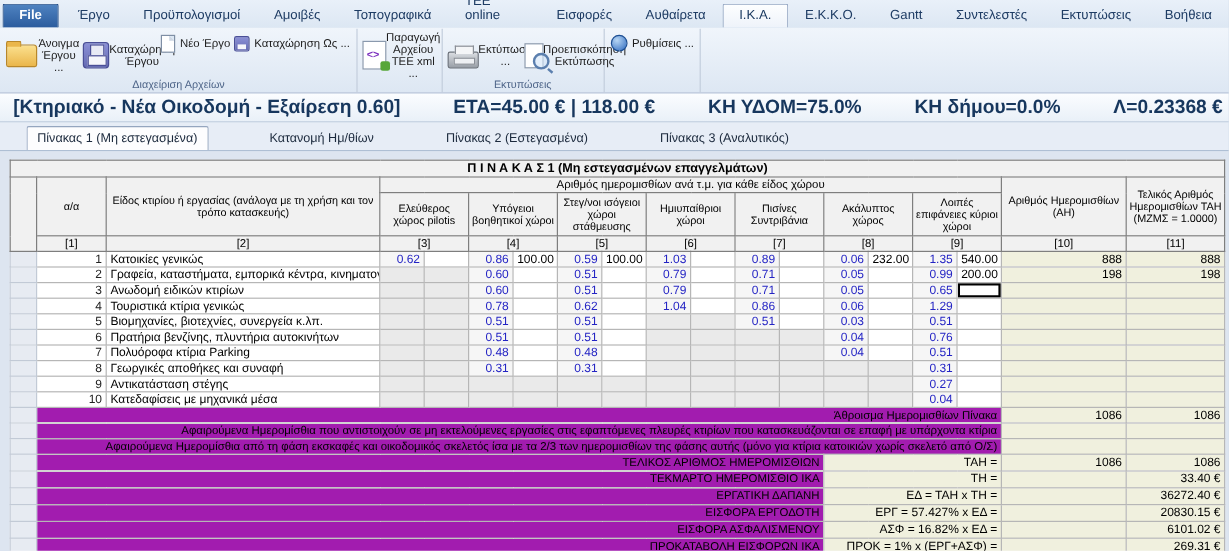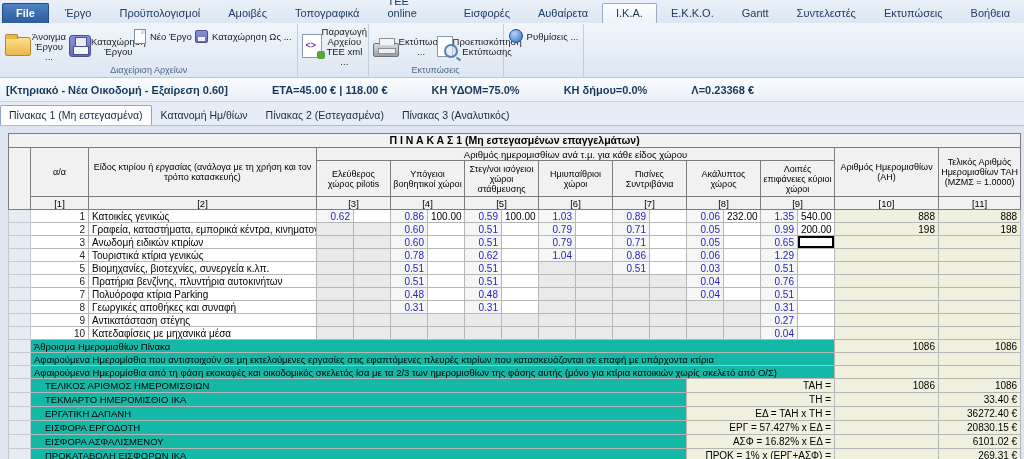--- a/index.html
+++ b/index.html
@@ -38,26 +38,26 @@
   .xml-file-icon::before { content:""; position:absolute; right:-4px; bottom:-2px; width:8px; height:8px; background:#57a639; border-radius:2px; }
   .printer-icon { width:26px; height:14px; background:linear-gradient(#d9dce1,#9aa0a8); border:1px solid #6b7078; border-radius:2px; margin-top:8px; }
   .printer-icon::before { content:""; position:absolute; top:-6px; left:5px; width:14px; height:6px; background:#f4f5f7; border:1px solid #8a8f97; border-bottom:none; }
   .printer-icon::after { content:""; position:absolute; bottom:2px; left:4px; width:16px; height:4px; background:#eef0f3; border:1px solid #8a8f97; }
   .print-preview-icon { width:16px; height:21px; background:#fff; border:1px solid #8a99ad; margin-top:1px; }
   .print-preview-icon::after { content:""; position:absolute; right:-6px; bottom:-2px; width:10px; height:10px; border:2px solid #5b7fae; border-radius:50%; background:rgba(210,228,248,.6); }
   .print-preview-icon::before { content:""; position:absolute; right:-9px; bottom:-4px; width:5px; height:2px; background:#5b7fae; transform:rotate(40deg); }
   .settings-icon { width:14px; height:14px; border-radius:50%; background:radial-gradient(circle at 35% 30%, #b7d6f4, #2f6bbf); border:1px solid #1d4f93; }
 
   
-  .status-bar { height:24px; background:linear-gradient(#fbfdff,#e9f0f8); border-bottom:1px solid #c6d3e3; display:flex; align-items:center; font-weight:bold; font-size:11px; color:#17375e; }
+  .status-bar { height:24px; background:linear-gradient(#fbfdff,#e9f0f8); border-bottom:1px solid #c6d3e3; display:flex; align-items:center; font-weight:bold; font-size:16px; color:#17375e;justify-content:center; }
   .status-item { margin-left:6px; }
   .status-item + .status-item { margin-left:44px; }
 
   
-  .view-tabs { height:24px; background:#e7edf6; display:flex; align-items:flex-end; padding-left:0; border-bottom:1px solid #aebfd4; }
+  .view-tabs { height:24px; background:#e7edf6; display:flex; align-items:flex-end; padding-left:22px; border-bottom:1px solid #aebfd4;gap:42px; }
   .vtab { font-size:10.5px; color:#1c2a3d; padding:3px 8px 4px 8px; cursor:default; border:1px solid transparent; border-bottom:none; border-radius:2px 2px 0 0; }
   .vtab.active { background:#fdfdfe; border-color:#95a6bf; font-weight:normal; }
 
   
   .grid-wrap { padding:7px 0 0 8px; background:#dde5f0; height:352px; }
   table.grid { border-collapse:collapse; table-layout:fixed; width:1012px; background:#fff; font-size:10px; }
   .grid col.c-ind{width:22px}.grid col.c-aa{width:58px}.grid col.c-desc{width:228px}
   .grid col.c-p{width:37px}.grid col.c-ah{width:104px}.grid col.c-tah{width:82px}
   .grid td { border:1px solid #b6b6b6; height:13px; padding:0 3px; line-height:11px; overflow:hidden; white-space:nowrap; }
   .grid thead td { border:1px solid #7e7e7e; background:#f1f1f1; text-align:center; white-space:normal; }
@@ -65,21 +65,21 @@
   td.t-group { font-size:9.5px; height:13px; }
   td.t-name { font-size:9px; line-height:10px; height:36px; vertical-align:middle; padding:0 1px; }
   td.t-idx { height:13px; font-size:9.5px; }
   td.ind { background:#e7ebf2; border-color:#c2cad6; }
   td.num { text-align:right; color:#222; background:#fff; }
   td.desc { text-align:left; background:#fff; }
   td.rate { text-align:right; color:#2424c4; background:#f6f6f6; }
   td.area { text-align:right; color:#000; background:#fff; }
   td.cell-empty { background:#eaeaea; }
   td.readonly { background:#f0f0de; text-align:right; }
-  td.sum-label { background:#14b8a6; text-align:left; font-size:9.5px; }
+  td.sum-label { background:#a21caf; text-align:right; font-size:9.5px; }
   td.formula { background:#f0f0de; text-align:right; }
   td.selected { box-shadow:inset 0 0 0 2px #000; background:#fff; }
   tr.formula-row td { height:14px;padding-left:14px; }
 </style>
 </head>
 <body>
 
 <div class="app">
   <div class="ribbon-tabs" id="ribbonTabs">
       <div class="rtab file">File</div>

